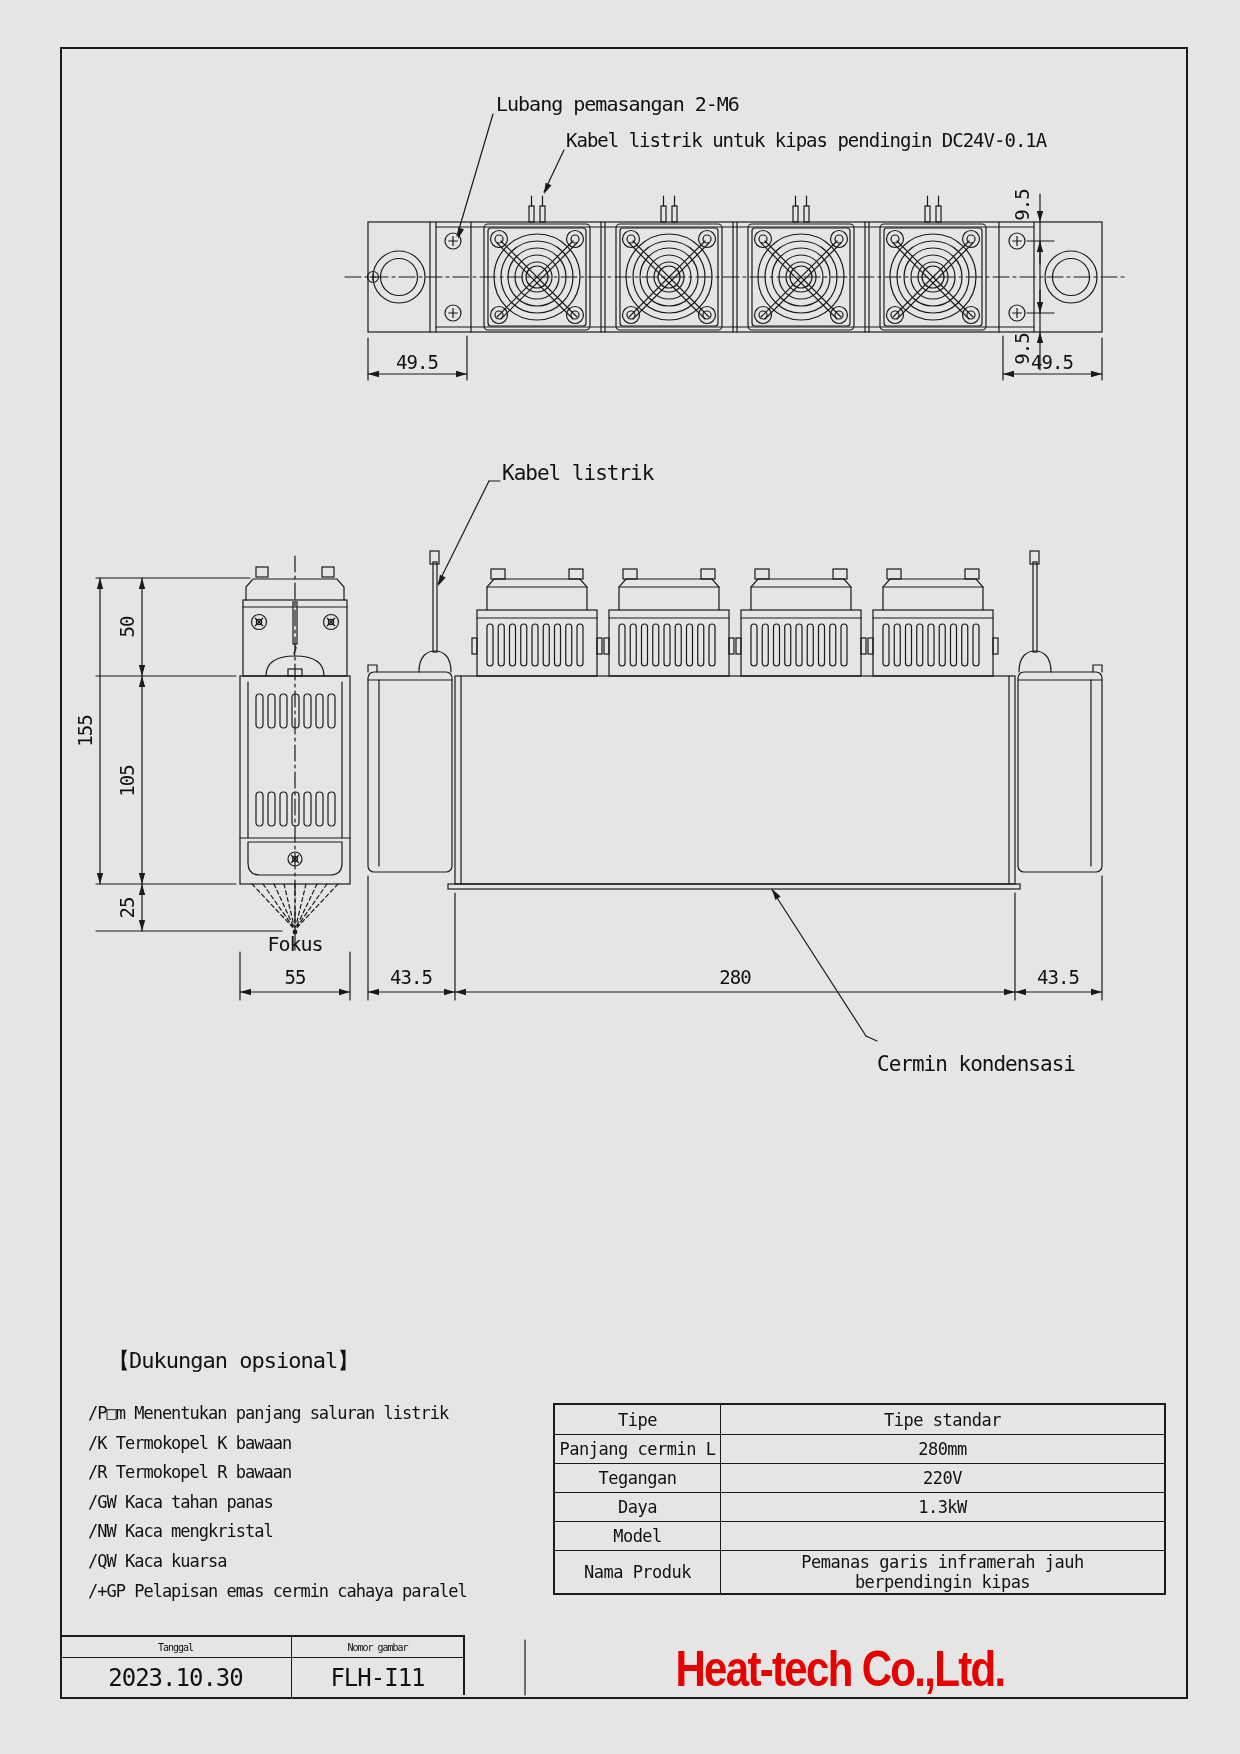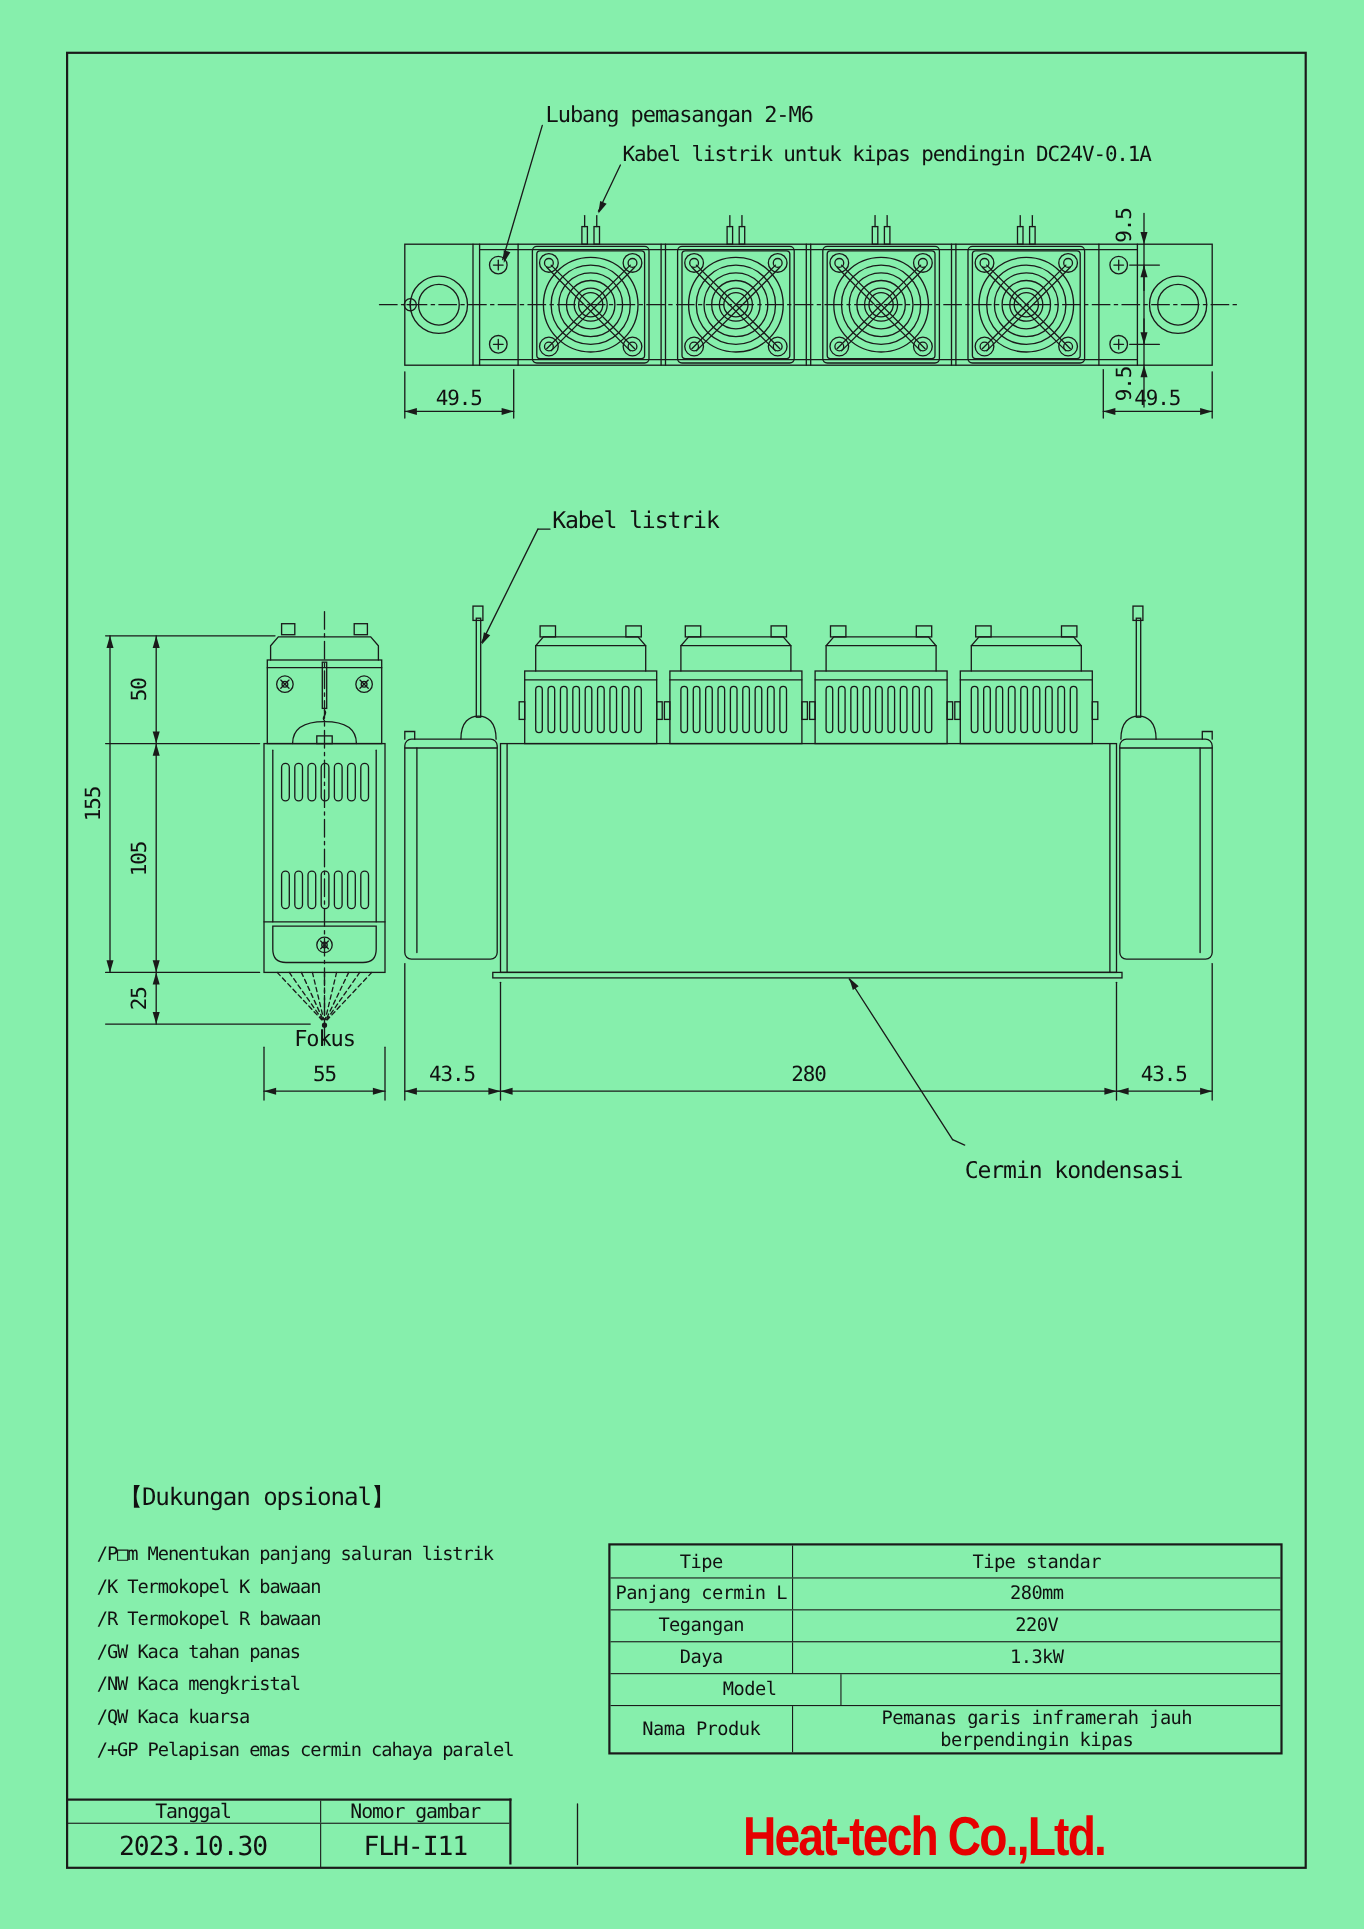--- a/index.html
+++ b/index.html
@@ -1,16 +1,16 @@
 <!DOCTYPE html>
 <html><head>
 <meta charset="utf-8">
 <style>
   html,body{margin:0;padding:0;background:#fff;}
-  #page{position:relative;width:1240px;height:1754px;background:#86efac;overflow:hidden;
+  #page{position:relative;width:1240px;height:1754px;background:#e5e5e5;overflow:hidden;
         font-family:"DejaVu Sans Mono", monospace;color:#111;}
   #border{position:absolute;left:60px;top:47px;width:1124px;height:1648px;border:2px solid #1a1a1a;}
   #dwg{position:absolute;left:0;top:0;width:1240px;height:1754px;}
   .lbl{position:absolute;white-space:nowrap;letter-spacing:-1px;color:#111;}
   .dimtx{position:absolute;width:80px;text-align:center;font-size:19px;letter-spacing:-1px;}
   .vtext{position:absolute;width:80px;height:20px;text-align:center;font-size:19px;letter-spacing:-1px;
          transform:rotate(-90deg);transform-origin:center center;}
   #opt-list{position:absolute;left:88px;top:1399px;font-size:17px;line-height:29.6px;letter-spacing:-1px;}
   #opt-head{position:absolute;left:108px;top:1346px;font-size:22px;letter-spacing:-1px;}
   
@@ -18,21 +18,21 @@
         font-size:17px;letter-spacing:-0.5px;margin-left:28px;}
   .srow{display:flex;border-top:1.5px solid #1a1a1a;box-sizing:border-box;}
   .srow:first-child{border-top:none;}
   .sc1{width:166px;border-right:1.5px solid #1a1a1a;display:flex;align-items:center;justify-content:center;box-sizing:border-box;text-align:center;}
   .sc2{flex:1;display:flex;flex-direction:column;align-items:center;justify-content:center;text-align:center;}
   
   #datebox{position:absolute;left:60px;top:1635px;width:405px;height:60px;border-top:2px solid #1a1a1a;
            border-right:2px solid #1a1a1a;box-sizing:border-box;}
   .drow{display:flex;}
   .dc{display:flex;align-items:center;justify-content:center;box-sizing:border-box;}
-  .dhead{height:20px;font-size:18px;letter-spacing:-1px;}
+  .dhead{height:20px;font-size:10px;letter-spacing:-1px;}
   .dval{height:40px;font-size:24px;letter-spacing:-1px;}
   .dcl{width:232px;border-right:1.5px solid #1a1a1a;}
   .dcr{width:171px;}
   .dmid{border-top:1.5px solid #1a1a1a;text-align:center;}
   #logo{position:absolute;left:540px;top:1640px;width:600px;text-align:center;
         font-family:"Liberation Sans", sans-serif;font-weight:bold;font-size:50px;
         letter-spacing:-2px;transform:scaleX(0.84);transform-origin:center center;white-space:nowrap;}
 </style>
 </head>
 <body>
@@ -417,21 +417,21 @@
       <div class="sc2">280mm</div>
     </div>
     <div class="srow" style="height:29px;">
       <div class="sc1">Tegangan</div>
       <div class="sc2">220V</div>
     </div>
     <div class="srow" style="height:29px;">
       <div class="sc1">Daya</div>
       <div class="sc2">1.3kW</div>
     </div>
-    <div class="srow" style="height:29px;padding-left:44px;">
+    <div class="srow" style="height:29px;">
       <div class="sc1">Model</div>
     </div>
     <div class="srow" style="height:43px;">
       <div class="sc1">Nama Produk</div>
       <div class="sc2">
         <div>Pemanas garis inframerah jauh</div>
         <div>berpendingin kipas</div>
       </div>
     </div>
   </div>

